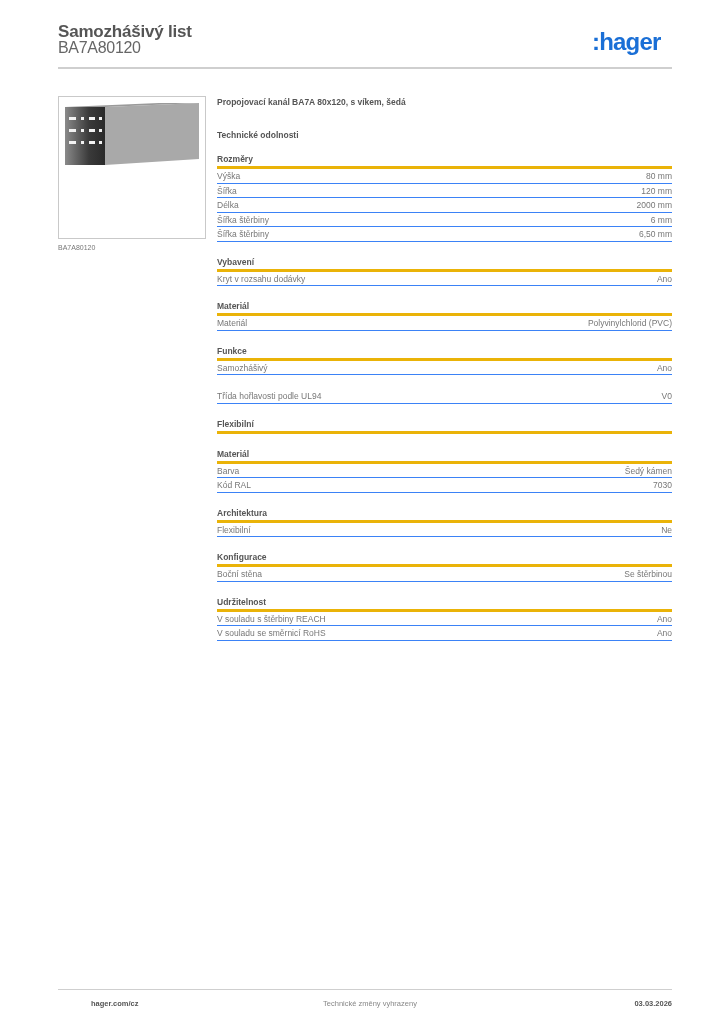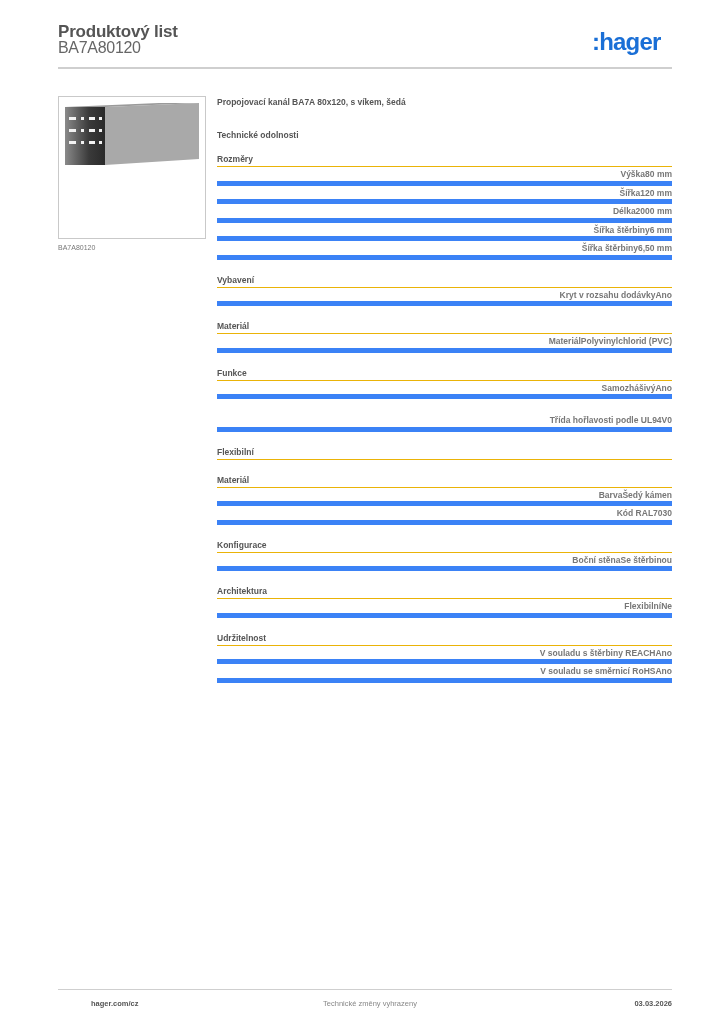--- a/index.html
+++ b/index.html
@@ -7,32 +7,32 @@
   .title { position: absolute; left: 58px; top: 22px; font-size: 17px; font-weight: bold; color: #555; letter-spacing: -0.2px; }
   .subtitle { position: absolute; left: 58px; top: 39px; font-size: 16px; color: #666; letter-spacing: -0.3px; }
   .logo { position: absolute; left: 592px; top: 28px; font-size: 24px; font-weight: bold; color: #1a6fd6; letter-spacing: -0.8px; }
   .hline { position: absolute; left: 58px; width: 614px; height: 2px; background: #cfcfcf; }
   .imgbox { position: absolute; left: 58px; top: 96px; width: 148px; height: 143px; border: 1px solid #c9c9c9; box-sizing: border-box; background: #fff; }
   .img-caption { position: absolute; left: 58px; top: 244px; font-size: 7px; color: #777; }
   .main { position: absolute; left: 217px; top: 96px; width: 455px; }
   .product-name { font-size: 8.5px; font-weight: bold; color: #555; height: 12px; line-height: 12px; }
   .section-head { font-size: 8.5px; font-weight: bold; color: #555; margin-top: 22px; height: 11px; line-height: 11px; }
   .group { margin-top: 14px; }
-  .group-title { font-size: 8.5px; font-weight: bold; color: #555; height: 13px; line-height: 13px; border-bottom: 1px solid #eab308; }
-  .row { display: flex; justify-content: flex-end; font-size: 8.5px; color: #777; height: 13.5px; line-height: 14px; border-bottom: 5px solid #3b82f6; font-weight: bold; }
+  .group-title { font-size: 8.5px; font-weight: bold; color: #555; height: 13px; line-height: 13px; border-bottom: 3px solid #eab308; }
+  .row { display: flex; justify-content: space-between; font-size: 8.5px; color: #777; height: 13.5px; line-height: 14px; border-bottom: 1px solid #3b82f6; }
   .row .val { text-align: right; }
   .footer-line { position: absolute; left: 58px; top: 989px; width: 614px; height: 1px; background: #cfcfcf; }
   .footer { position: absolute; left: 58px; top: 999px; width: 614px; display: flex; justify-content: space-between; font-size: 7.5px; color: #555; }
   .footer .left, .footer .right { font-weight: bold; margin-left: 33px; }
   .footer .center { color: #888; }
 </style>
 </head>
 <body>
 
-<div class="title">Produktový list</div>
+<div class="title">Samozhášivý list</div>
 <div class="subtitle">BA7A80120</div>
 <div class="logo">:hager</div>
 <div class="hline" style="top:67px;"></div>
 
 <div class="imgbox">
   <svg width="146" height="141" viewBox="0 0 146 141">
     <defs>
       <linearGradient id="sideg" x1="0" x2="1" y1="0" y2="0">
         <stop offset="0" stop-color="#8a8a8a"></stop>
         <stop offset="0.6" stop-color="#3a3a3a"></stop>
@@ -123,31 +123,31 @@
         <div class="row">
           <span>Barva</span>
           <span class="val">Šedý kámen</span>
         </div>
         <div class="row">
           <span>Kód RAL</span>
           <span class="val">7030</span>
         </div>
       </div>
       <div class="group">
+        <div class="group-title">Architektura</div>
+        <div class="row">
+          <span>Flexibilní</span>
+          <span class="val">Ne</span>
+        </div>
+      </div>
+      <div class="group">
         <div class="group-title">Konfigurace</div>
         <div class="row">
           <span>Boční stěna</span>
           <span class="val">Se štěrbinou</span>
-        </div>
-      </div>
-      <div class="group">
-        <div class="group-title">Architektura</div>
-        <div class="row">
-          <span>Flexibilní</span>
-          <span class="val">Ne</span>
         </div>
       </div>
       <div class="group">
         <div class="group-title">Udržitelnost</div>
         <div class="row">
           <span>V souladu s štěrbiny REACH</span>
           <span class="val">Ano</span>
         </div>
         <div class="row">
           <span>V souladu se směrnicí RoHS</span>

